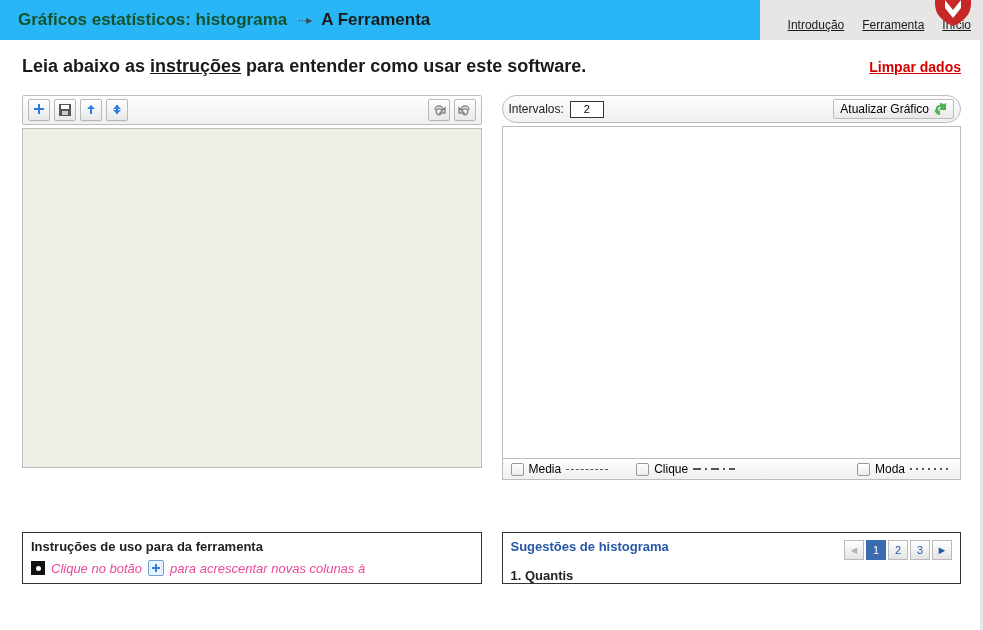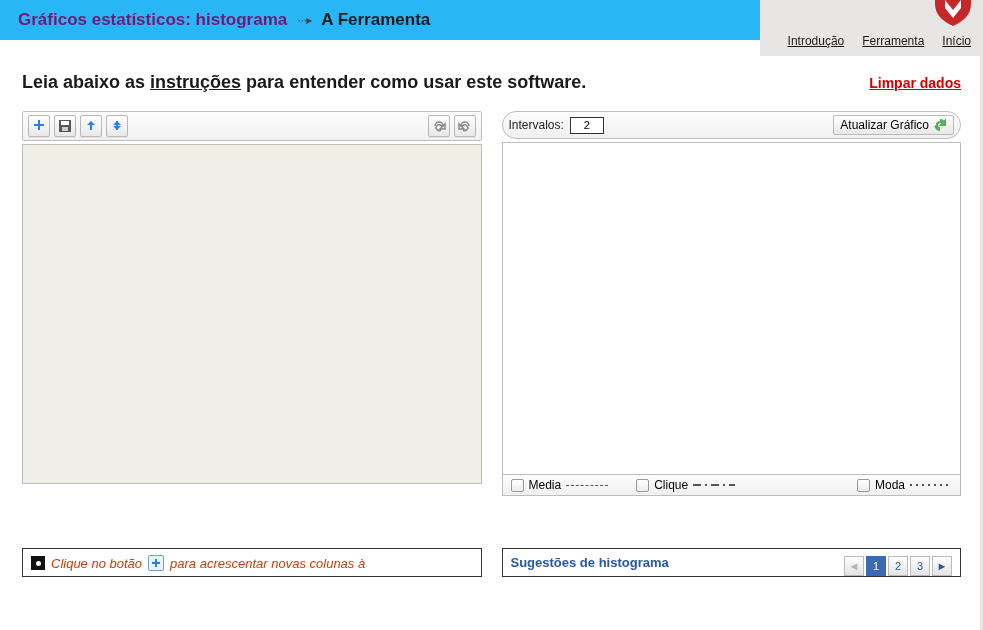--- a/index.html
+++ b/index.html
@@ -1,22 +1,22 @@
 <!DOCTYPE html>
 <html><head>
 <meta charset="utf-8">
 <style>
 * { box-sizing: border-box; margin: 0; padding: 0; }
 body { font-family: Verdana, Geneva, sans-serif; font-size: 13px; background: #fff; width: 983px; height: 630px; overflow: hidden; position: relative; }
 .topbar { display: flex; align-items: flex-start; }
 .titlebar { background: #29b6f6; padding: 10px 18px; flex: 0 0 760px; color: #1a4d66; font-family: "Lucida Sans", "Lucida Grande", Verdana, sans-serif; display: flex; align-items: center; gap: 10px; }
-.title-main { font-size: 17px; font-weight: bold; color: #701a75; }
+.title-main { font-size: 17px; font-weight: bold; color: #14532d; }
 .title-dots { color: #444; font-size: 12px; letter-spacing: -1px; }
 .title-sub { font-size: 17px; font-weight: bold; color: #1a1a1a; }
-.top-right { flex: 1; background: #e8e6e4; padding: 6px 12px 8px; display: flex; justify-content: flex-end; align-items: flex-end; gap: 18px; position: relative; height: 56px; }
+.top-right { flex: 1; background: #e8e6e4; padding: 6px 12px 8px; display: flex; justify-content: flex-end; align-items: flex-end; gap: 18px; position: relative; height: 40px; }
 .shield { position: absolute; top: -10px; right: 8px; width: 44px; height: 36px; }
 .nav-link { font-size: 12px; color: #1a1a1a; text-decoration: underline; cursor: pointer; }
 .content { padding: 16px 22px 0; }
 .intro-row { display: flex; justify-content: space-between; align-items: baseline; margin-bottom: 18px; }
 .intro-text { font-size: 18px; font-weight: bold; color: #1a1a1a; }
 .intro-text a { color: #1a1a1a; text-decoration: underline; }
 .clear-link { color: #d40000; font-weight: bold; font-size: 14px; text-decoration: underline; cursor: pointer; }
 .panels { display: flex; gap: 20px; }
 .panel-left, .panel-right { flex: 1; }
 .toolbar { border: 1px solid #bdbdbd; background: linear-gradient(#fdfdfd,#f0f0f0); padding: 3px 5px; display: flex; align-items: center; gap: 4px; border-radius: 2px; }
@@ -34,21 +34,21 @@
 .legend-item { display: flex; align-items: center; gap: 5px; }
 .cbx { width: 13px; height: 13px; border: 1px solid #999; background: linear-gradient(#fff,#ececec); border-radius: 2px; display: inline-block; cursor: pointer; }
 .leg-line { width: 42px; border-top: 2px dashed #555; }
 .leg-line.dd { border-top-style: dashed; border-top-width: 1.5px; }
 .leg-line.ddot { border: none; height: 2px; background-image: repeating-linear-gradient(90deg,#555 0 8px,transparent 8px 12px,#555 12px 14px,transparent 14px 18px); }
 .leg-line.dot { border: none; height: 2px; background-image: repeating-linear-gradient(90deg,#555 0 2px,transparent 2px 6px); }
 .bottom { display: flex; gap: 20px; margin-top: 52px; padding: 0 22px; }
 .bottom .col { flex: 1; border: 1px solid #333; background: #fff; padding: 6px 8px 0; }
 .section-title { font-weight: bold; font-size: 13px; color: #222; margin-bottom: 6px; }
 .section-title.blue { color: #2658a6; }
-.instr-line { font-size: 13px; font-style: italic; color: #c2410c; display: flex; align-items: center; gap: 6px; }
+.instr-line { font-size: 13px; font-style: italic; color: #ec4899; display: flex; align-items: center; gap: 6px; }
 .bullet { width: 14px; height: 14px; background: #111; display: inline-flex; align-items: center; justify-content: center; }
 .bullet::after { content: ""; width: 5px; height: 5px; background: #fff; border-radius: 50%; }
 .mini-plus { width: 16px; height: 16px; border: 1px solid #6a9fd4; background: #eaf3fb; display: inline-flex; align-items: center; justify-content: center; border-radius: 2px; }
 .mini-plus svg { width: 10px; height: 10px; }
 .pager { display: flex; gap: 2px; align-items: center; float: right; }
 .pg-btn { width: 20px; height: 20px; border: 1px solid #bbb; background: linear-gradient(#fff,#e4e4e4); font-size: 11px; display: flex; align-items: center; justify-content: center; cursor: pointer; color: #2658a6; }
 .pg-btn.active { background: #3a6bb0; color: #fff; border-color: #3a6bb0; }
 .pg-btn.dim { color: #b4b4b4; cursor: default; }
 .activity-head { display: flex; justify-content: space-between; align-items: center; }
 .activity-item { font-weight: bold; font-size: 13px; color: #222; margin-top: 8px; }
@@ -152,20 +152,21 @@
           <span>Moda</span>
           <span class="leg-line dot"></span>
         </div>
       </div>
     </div>
   </div>
 </div>
 
 <div class="bottom">
   <div class="col">
+    <div class="section-title">Instruções de uso para da ferramenta</div>
     <div class="instr-line">
       <span class="bullet"></span>
       <span>Clique no botão </span>
       <span class="mini-plus">
         <svg viewBox="0 0 10 10">
             <path d="M4 1h2v3h3v2H6v3H4V6H1V4h3z" fill="#2a7de1"></path>
           </svg>
       </span>
       <span> para acrescentar novas colunas à</span>
     </div>
@@ -174,16 +175,17 @@
     <div class="activity-head">
       <div class="section-title blue">Sugestões de histograma</div>
       <div class="pager">
         <div class="pg-btn dim">◄</div>
         <div class="pg-btn active">1</div>
         <div class="pg-btn">2</div>
         <div class="pg-btn">3</div>
         <div class="pg-btn">►</div>
       </div>
     </div>
+    <div class="activity-item">1. Quantis</div>
   </div>
 </div>
 
 <div class="right-gutter"></div>
 
 </body></html>

